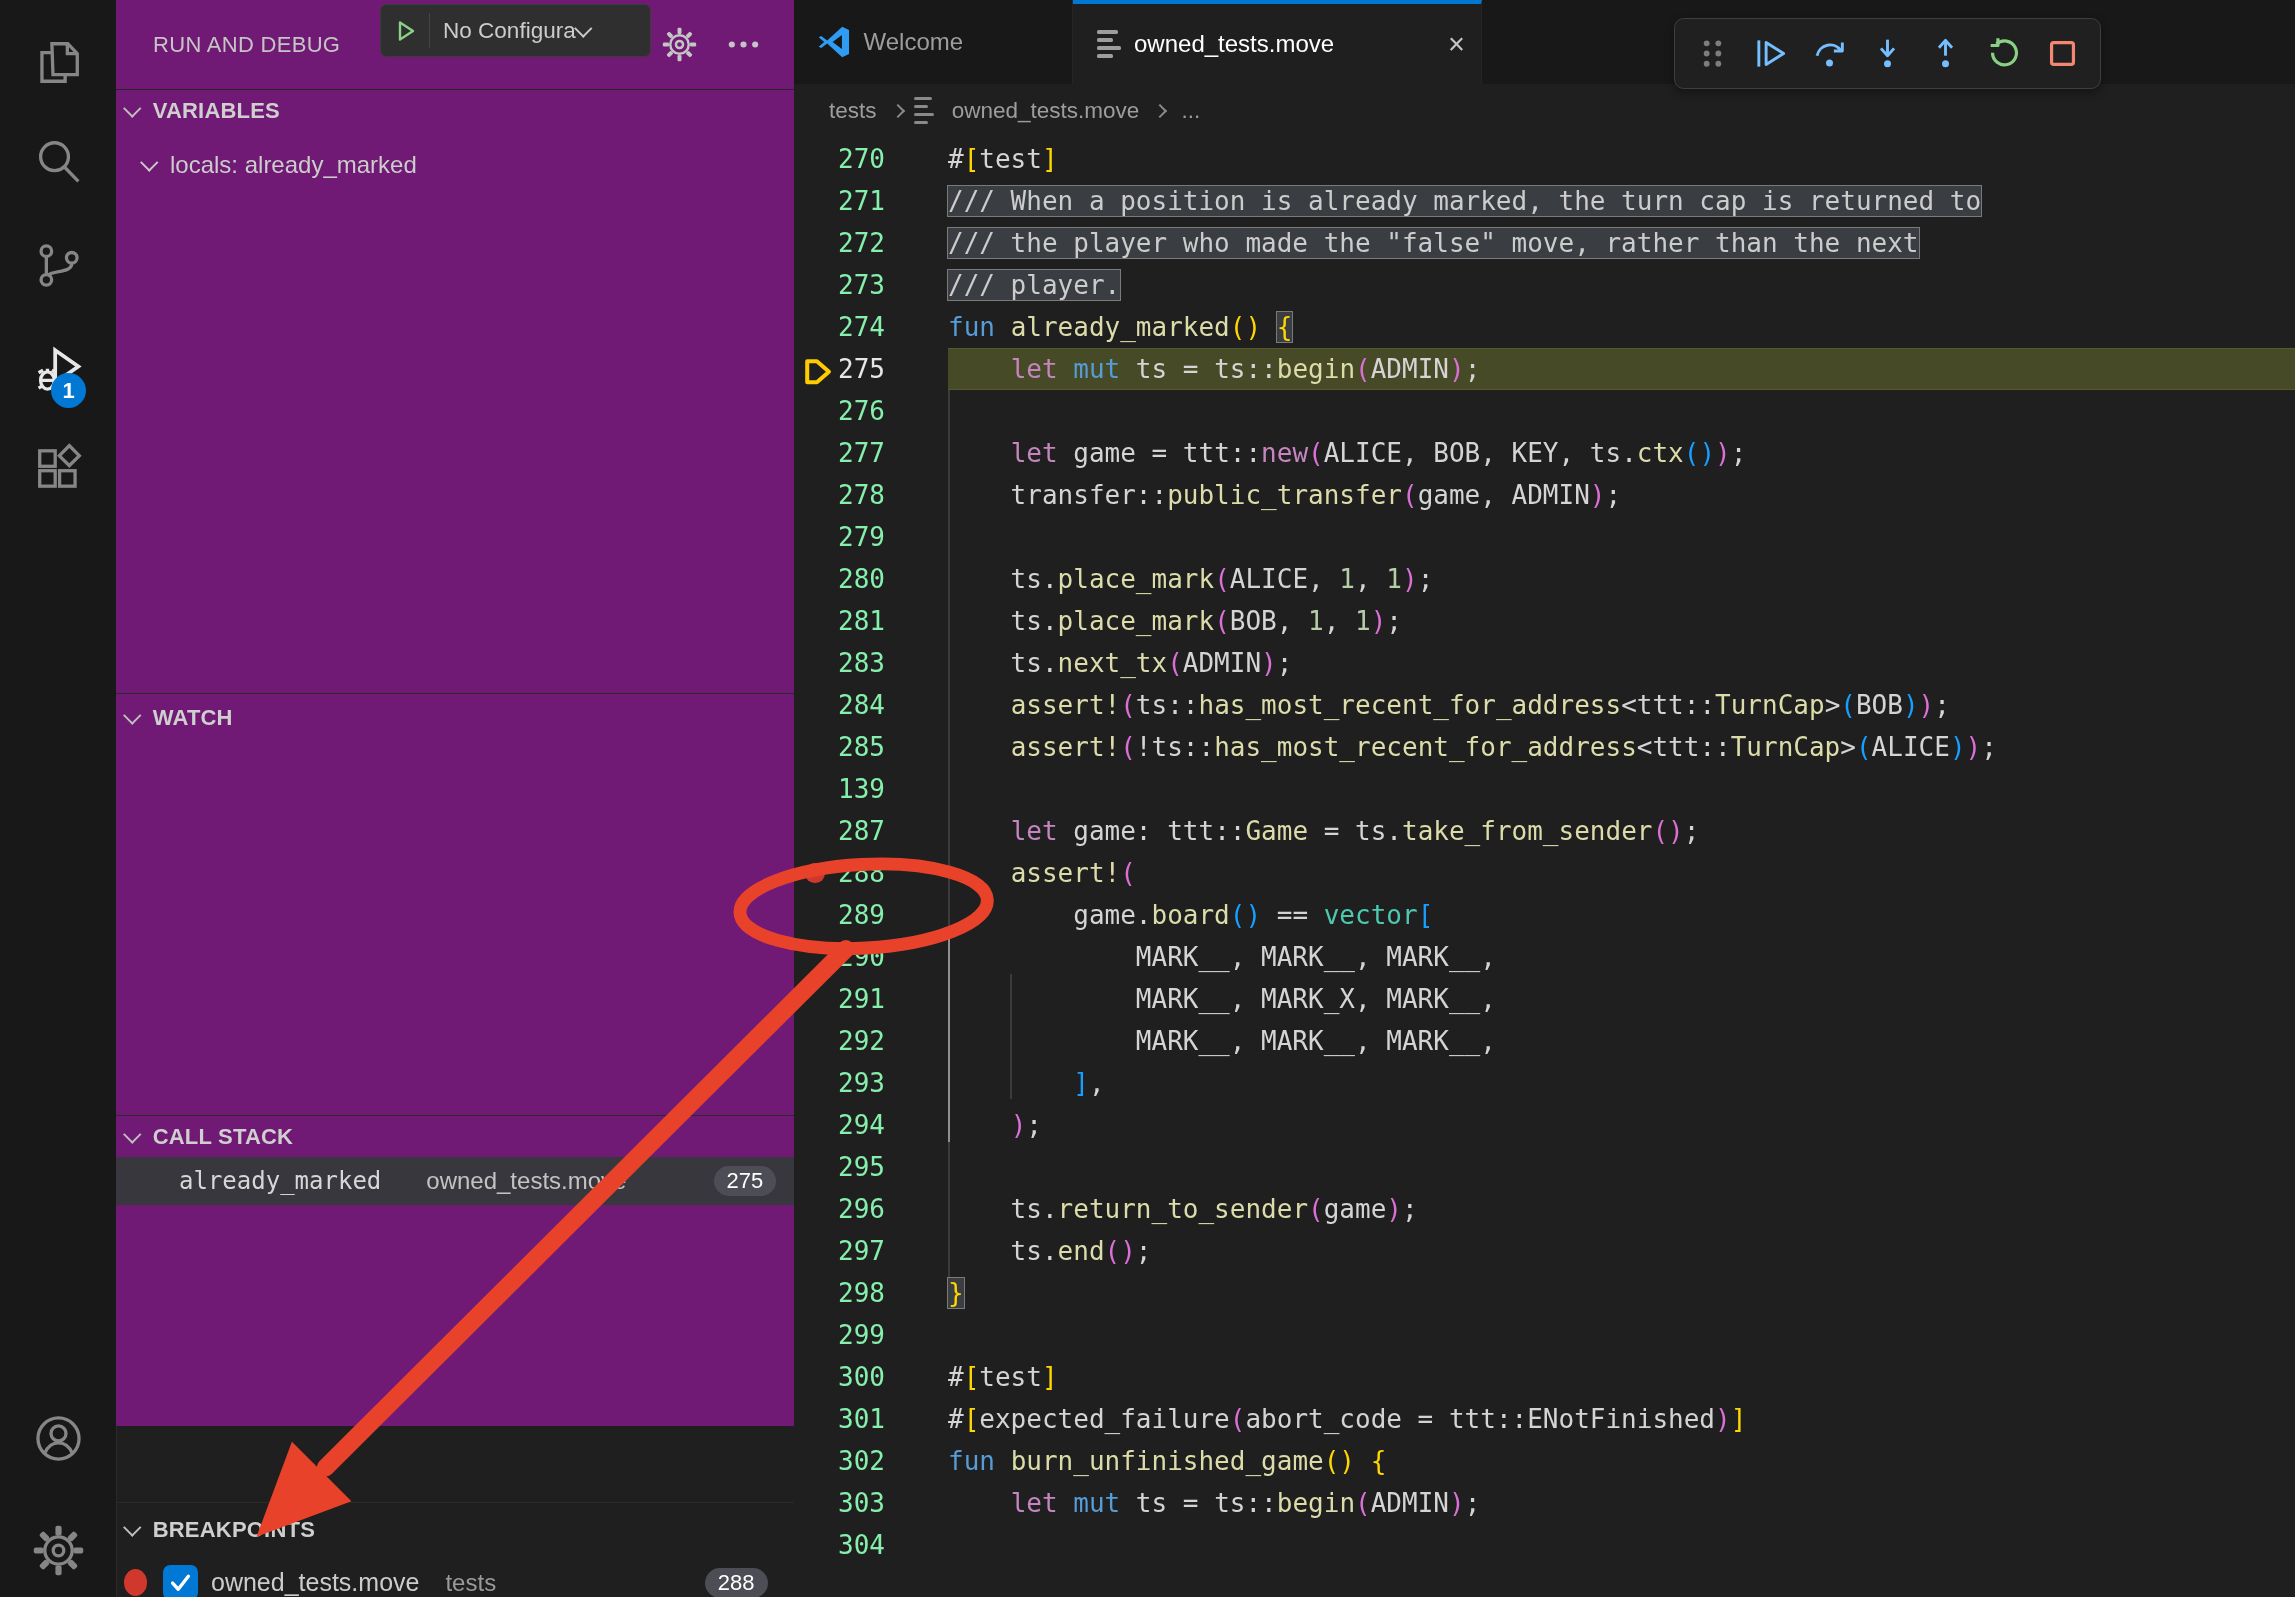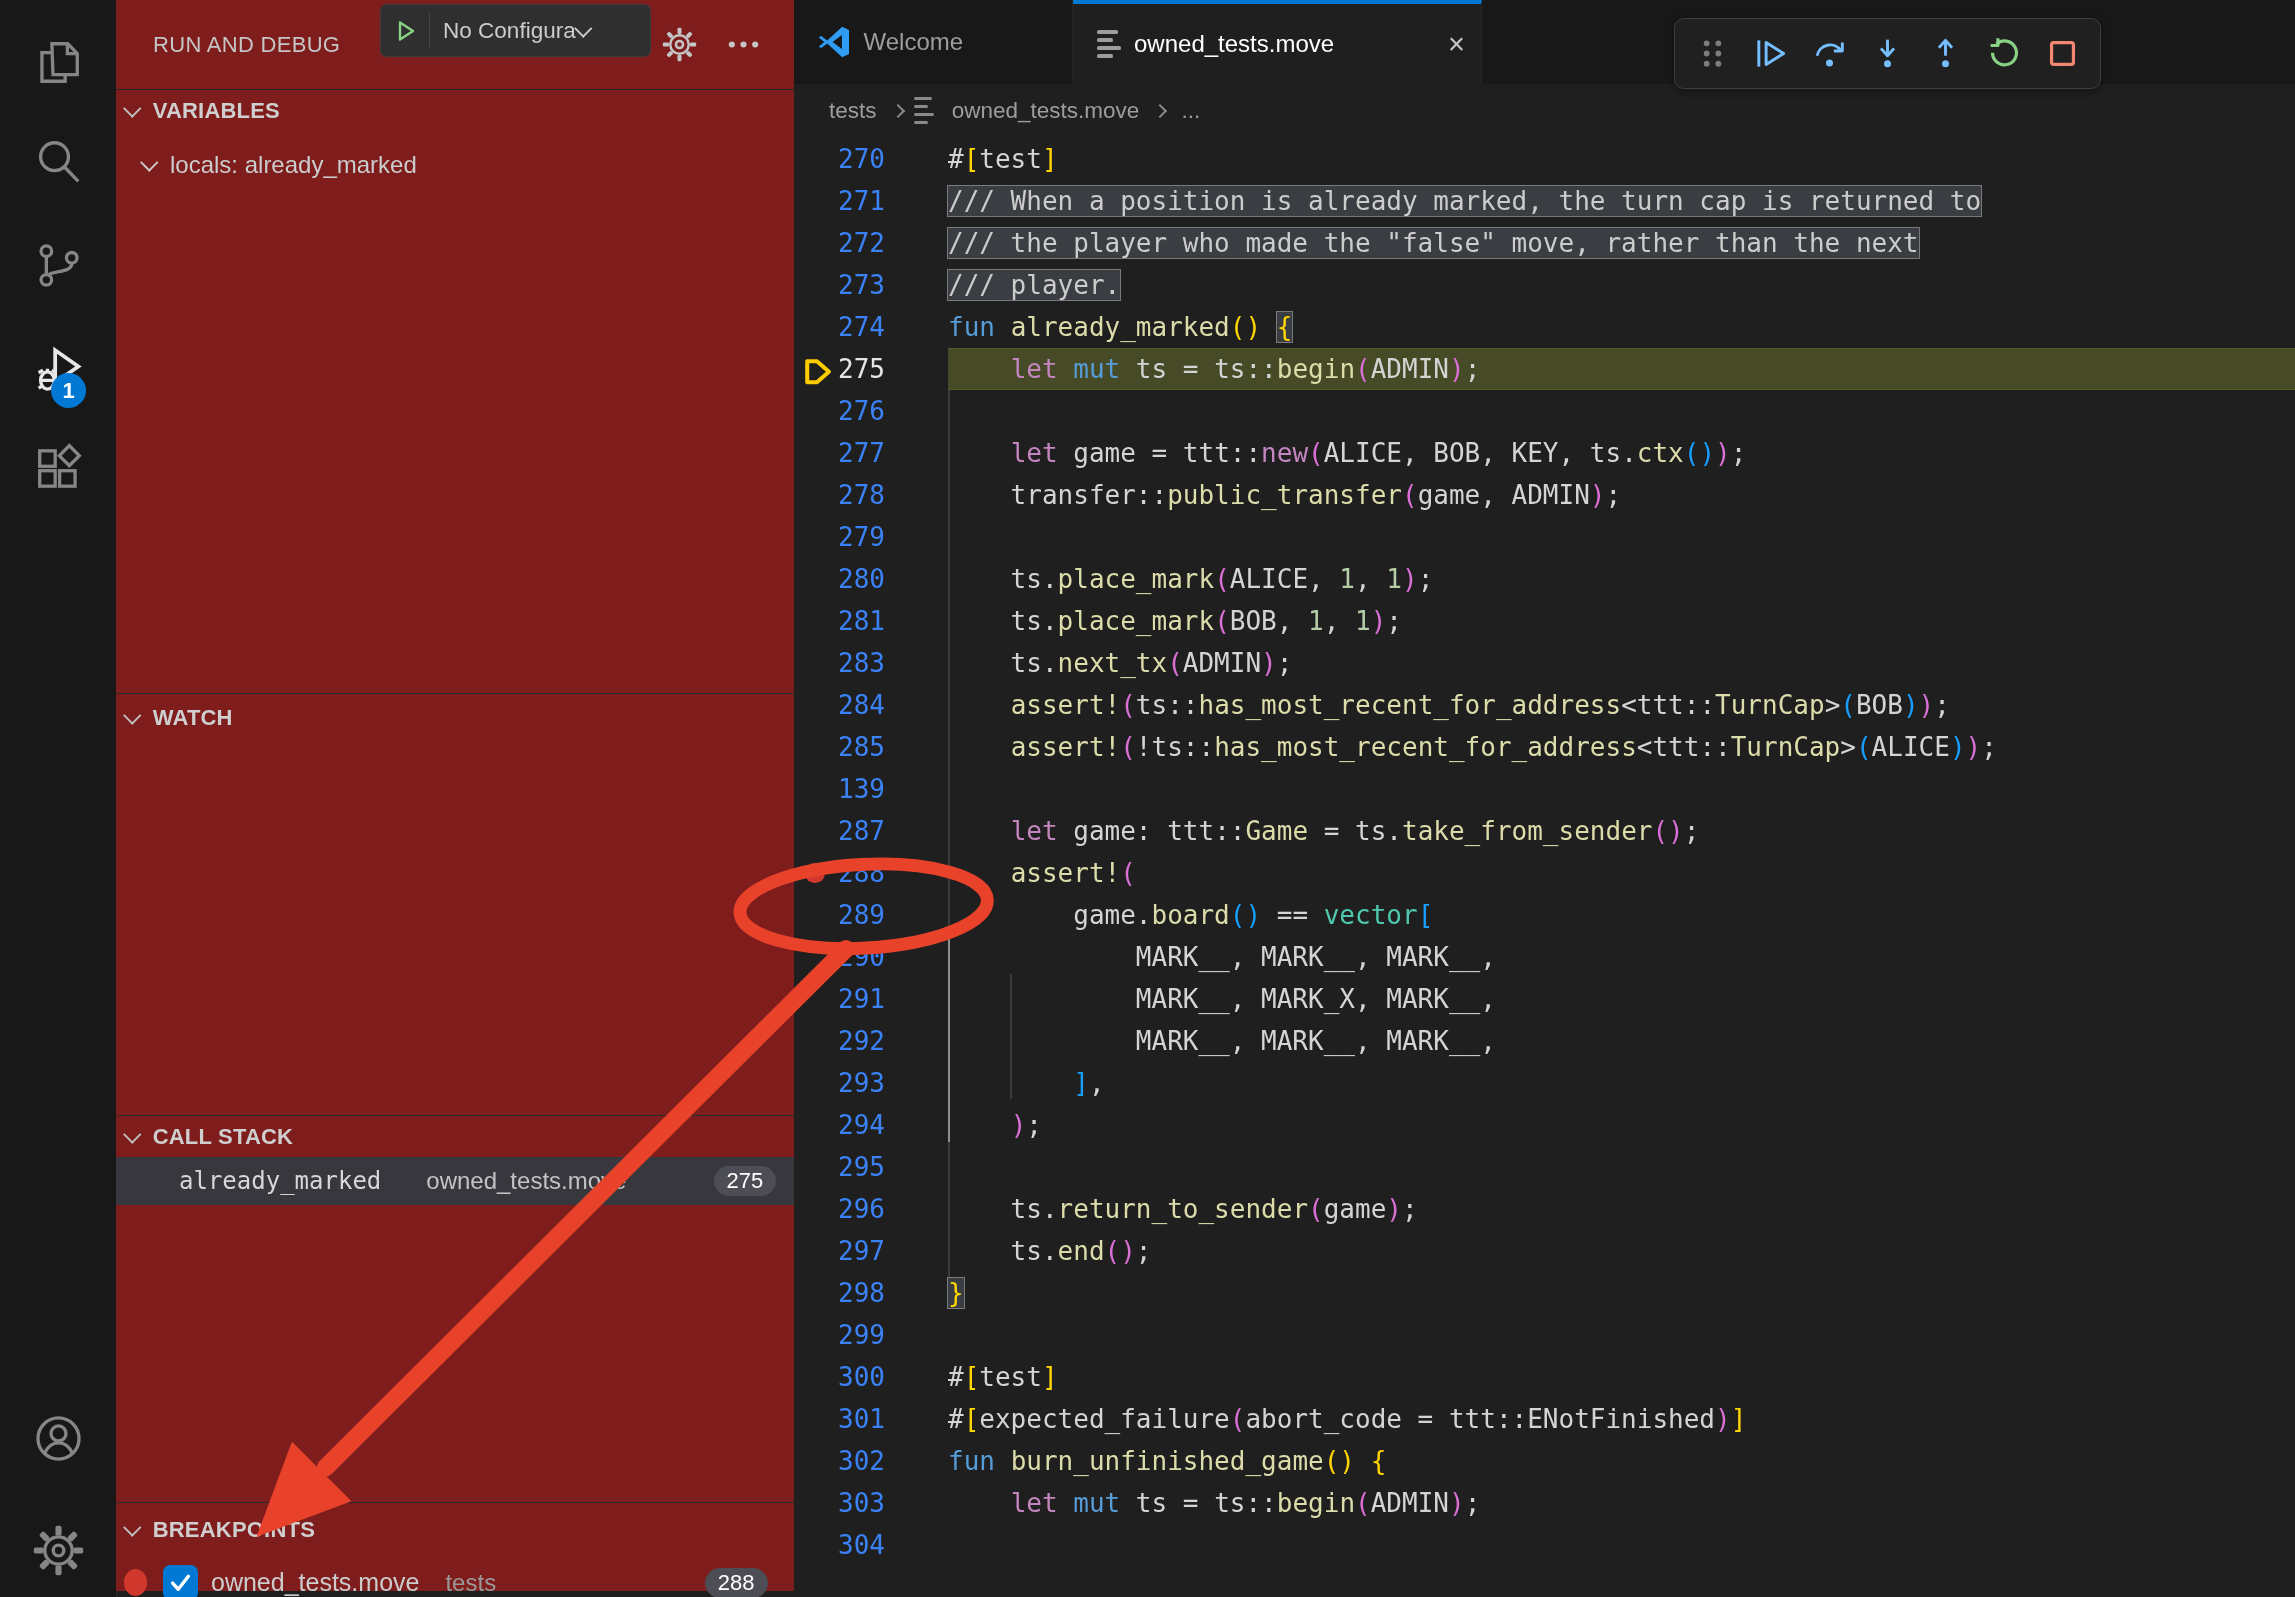--- a/index.html
+++ b/index.html
@@ -9,21 +9,21 @@
 
   
   #activitybar{position:absolute;left:0;top:0;width:116px;height:1597px;background:#181818;border-right:0.8px solid #2a2a2a;}
   .act-item{position:absolute;left:0;width:116px;height:80px;display:flex;align-items:center;justify-content:center;cursor:pointer;}
   .act-item svg{stroke:#868686;fill:none;stroke-width:1.5;width:53px;height:53px;}
   .act-item.active svg{stroke:#e7e7e7;}
   .act-badge{position:absolute;left:51px;top:43px;width:35px;height:35px;border-radius:50%;background:#0078d4;color:#fff;
              font-size:22px;font-weight:700;display:flex;align-items:center;justify-content:center;}
 
   
-  #sidebar{position:absolute;left:116px;top:0;width:678px;height:1591px;background:#7f1d1d;border-right:0.8px solid #2b2b2b;}
+  #sidebar{position:absolute;left:116px;top:0;width:678px;height:1426px;background:#701a75;border-right:0.8px solid #2b2b2b;}
   #sidebar-header{position:absolute;left:0;top:0;width:678px;height:89px;border-bottom:0.8px solid #262626;}
   #rd-title{position:absolute;left:37px;top:0;height:89px;display:flex;align-items:center;font-size:22px;color:#c5c5c5;letter-spacing:0.3px;}
   #config-btn{position:absolute;left:264px;top:4px;width:269px;height:51px;background:#2f2f2f;border:0.8px solid #3c3c3c;border-radius:6.4px;
               display:flex;align-items:center;cursor:pointer;}
   #config-btn .play{width:24px;height:24px;margin:0 11.3px 0 13px;flex:0 0 auto;}
   #config-btn .sep{width:0.8px;height:35px;background:#454545;margin-right:13px;}
   #config-btn .lbl{font-size:22.5px;color:#cccccc;white-space:nowrap;overflow:hidden;max-width:149px;}
   .chev{display:inline-block;width:10.5px;height:10.5px;border-right:2.4px solid #cccccc;border-bottom:2.4px solid #cccccc;transform:rotate(45deg);}
   #config-btn .chev{margin:-4.8px 11.3px 0 1.6px;flex:0 0 auto;}
   .icon-btn{position:absolute;top:22.5px;width:43px;height:43px;display:flex;align-items:center;justify-content:center;cursor:pointer;}
@@ -67,21 +67,21 @@
 
   
   #dbg-toolbar{position:absolute;left:880px;top:17.7px;width:425px;height:69px;background:#202021;border:1.6px solid #3f3f3f;border-radius:9.7px;
                display:flex;align-items:center;justify-content:space-evenly;box-shadow:0 3.2px 8px rgba(0,0,0,.35);}
   .dbg-btn{width:42px;height:42px;display:flex;align-items:center;justify-content:center;cursor:pointer;}
   .dbg-btn svg{width:35px;height:35px;}
 
   
   #code-area{position:absolute;left:0;top:138px;width:1502px;height:1460px;font-family:"DejaVu Sans Mono",monospace;font-size:26px;}
   .code-line{position:relative;height:42px;line-height:42px;display:flex;white-space:pre;}
-  .gutter{position:relative;width:91px;flex:0 0 auto;text-align:right;color:#3b82f6;z-index:2;cursor:pointer;}
+  .gutter{position:relative;width:91px;flex:0 0 auto;text-align:right;color:#86efac;z-index:2;cursor:pointer;}
   .current .gutter{color:#e6e6e6;}
   .line-text{position:relative;padding-left:63px;z-index:2;cursor:text;}
   .cur-bg{position:absolute;left:154px;right:0;top:0;bottom:0;background:#474a26;border-top:1.6px solid #565a2b;border-bottom:1.6px solid #565a2b;box-sizing:border-box;z-index:1;}
   .bp-dot{position:absolute;left:11.3px;top:11.3px;width:19.3px;height:19.3px;border-radius:50%;background:#d1382d;}
   .dbg-arrow{position:absolute;left:9.7px;top:7.2px;width:29px;height:27px;}
   .indent-guide{position:absolute;width:1.6px;background:#3b3b3b;z-index:0;}
   .indent-guide.bright{background:#8f8f8f;}
 
   
   .tk-pl{color:#d4d4d4;} .tk-kb{color:#569cd6;margin-top:17px;} .tk-kp{color:#c586c0;}

